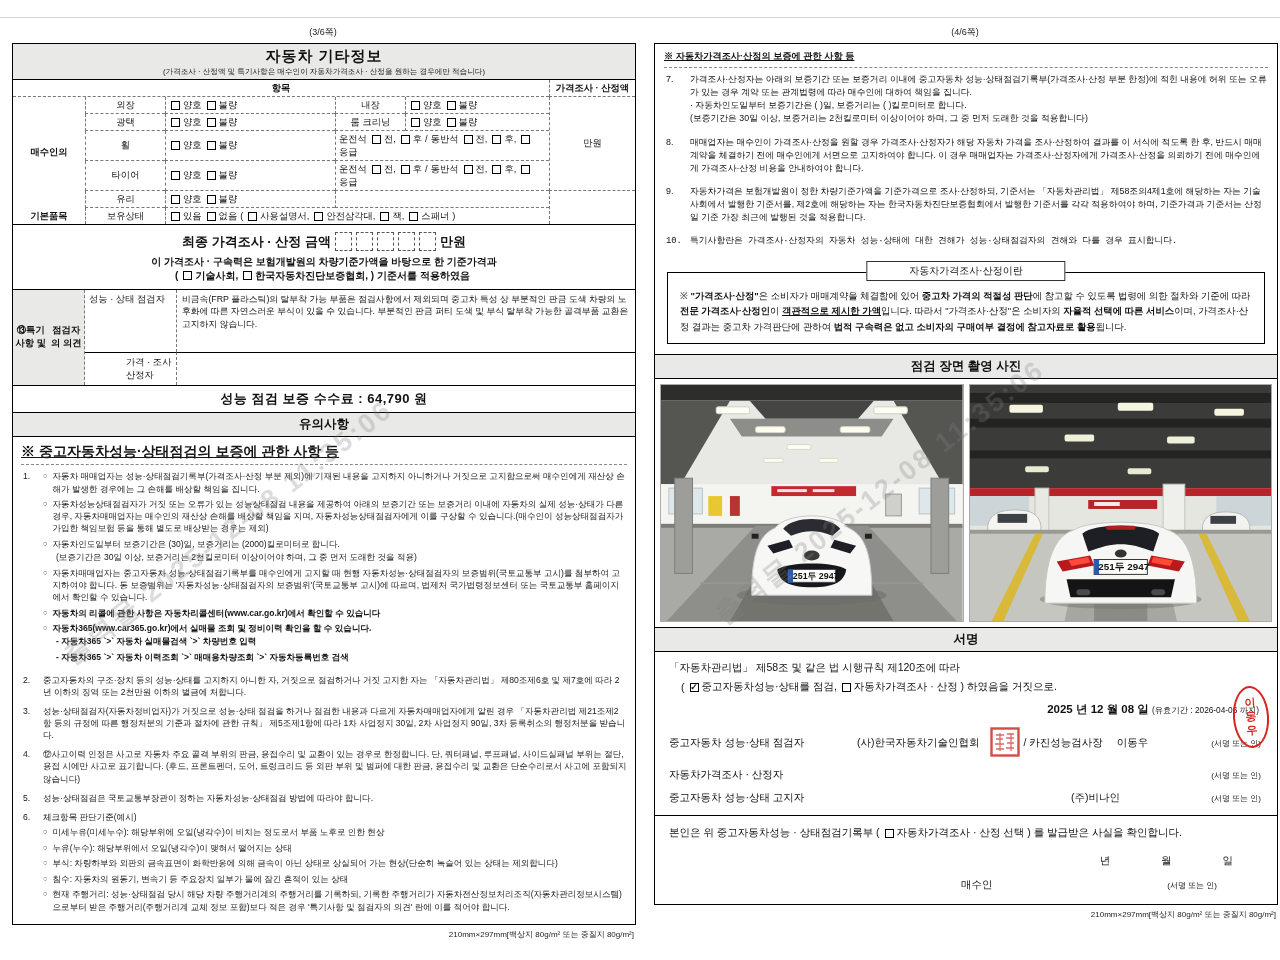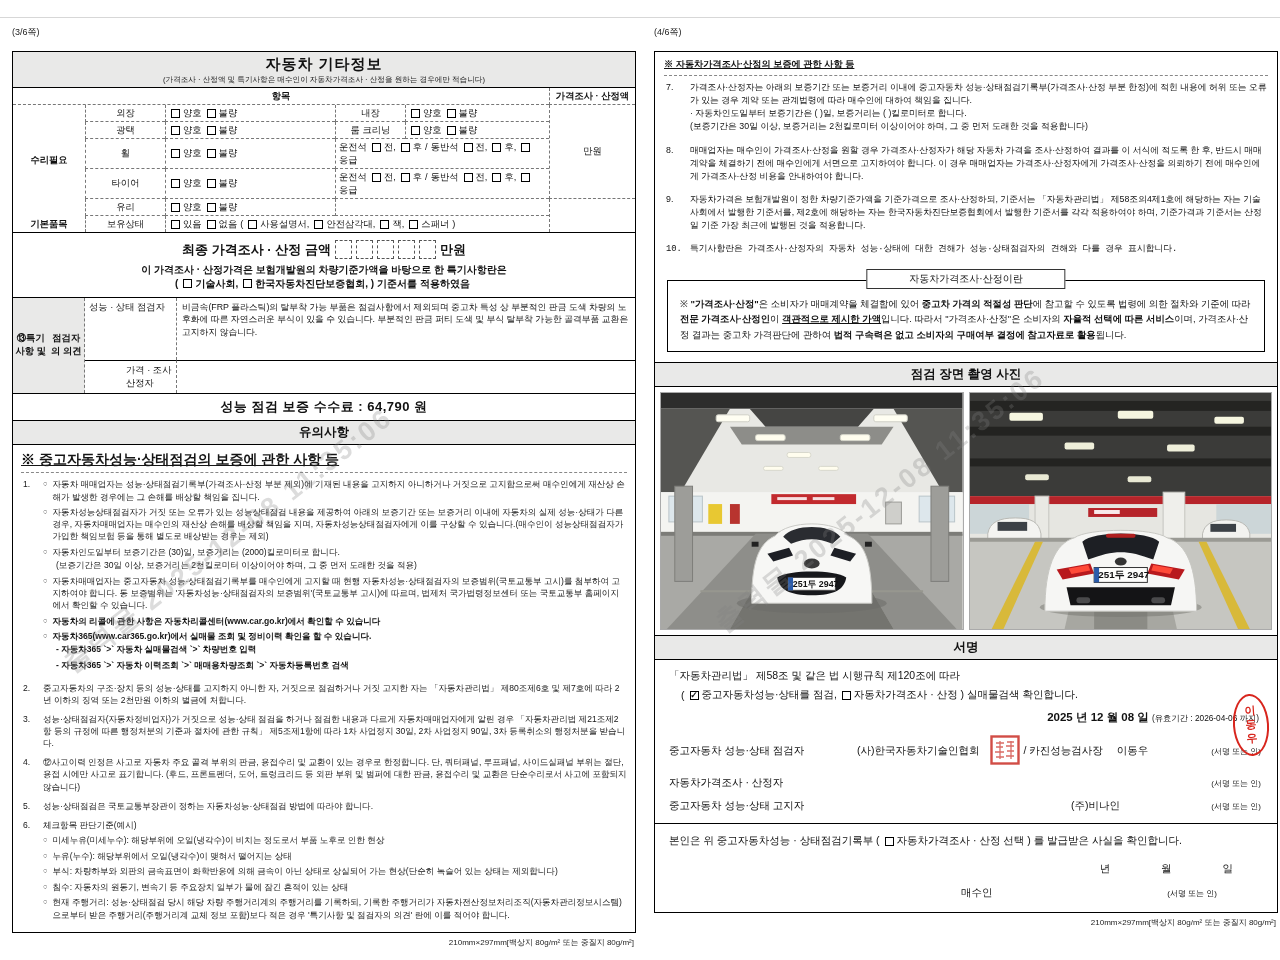--- a/index.html
+++ b/index.html
@@ -1,21 +1,21 @@
 <!DOCTYPE html>
 <html><head>
 <meta charset="utf-8">
 <style>
   * { margin:0; padding:0; box-sizing:border-box; }
   html,body { width:1280px; height:960px; background:#fff; font-family:"Liberation Sans", sans-serif; color:#111; overflow:hidden; }
   .topline { position:absolute; top:17px; left:0; width:1280px; border-top:1px solid #d7d7d7; }
   .page { position:absolute; top:26px; width:624px; }
   .page-l { left:12px; }
   .page-r { left:654px; }
-  .pmark { text-align:left; font-size:9px; color:#222; margin-bottom:12px; padding-right:2px; }
+  .pmark { text-align:center; font-size:9px; color:#222; margin-bottom:4px; padding-right:2px; }
   .pbox { border:1.6px solid #000; background:#fff; position:relative; }
   .wm { position:absolute; color:rgba(130,130,130,0.28); font-size:27px; letter-spacing:3px; transform:rotate(-38deg); white-space:nowrap; pointer-events:none; z-index:5; font-weight:bold; }
   .footnote { text-align:right; font-size:8px; color:#222; margin-top:4px; padding-right:2px; }
 
   
   .titlebar { background:#e9e9e8; border-bottom:1.6px solid #000; text-align:center; padding:3px 0 2px; }
   .title { font-size:15px; font-weight:bold; letter-spacing:1px; }
   .subtitle { font-size:7.6px; color:#222; margin-top:1px; }
   .tgrid { display:grid; grid-template-columns:72px 80px 170px 70px 1fr 86px; font-size:9.3px; border-bottom:1.6px solid #000; }
   .tc { border-bottom:1px dashed #777; padding:1.5px 3px; display:flex; align-items:center; min-height:15px; }
@@ -98,21 +98,21 @@
 
     <div class="titlebar">
       <div class="title">자동차 기타정보</div>
       <div class="subtitle">(가격조사 · 산정액 및 특기사항은 매수인이 자동차가격조사 · 산정을 원하는 경우에만 적습니다)</div>
     </div>
 
     <div class="tgrid">
       <div class="tc hdr" style="grid-column:1/6;">항목</div>
       <div class="tc hdr dl" style="grid-column:6;">가격조사 · 산정액</div>
 
-      <div class="tc ctr bold nob" style="grid-column:1; grid-row:2/7;">수리필요</div>
+      <div class="tc ctr bold nob" style="grid-column:1; grid-row:2/7;">매수인의</div>
 
       <div class="tc ctr dl" style="grid-column:2; grid-row:2;">외장</div>
       <div class="tc dl tokens" style="grid-column:3; grid-row:2;">
           <span class="cb"></span>
           <span class="tkt">양호</span>
           <span class="cb"></span>
           <span class="tkt">불량</span>
         </div>
       <div class="tc ctr dl" style="grid-column:4; grid-row:2;">내장</div>
       <div class="tc dl tokens" style="grid-column:5; grid-row:2;">
@@ -218,21 +218,21 @@
     <div class="amount">
       <div class="amt-line">
         <span>최종 가격조사 · 산정 금액</span>
         <span class="amt-box"></span>
           <span class="amt-box"></span>
           <span class="amt-box"></span>
           <span class="amt-box"></span>
           <span class="amt-box"></span>
         <span>만원</span>
       </div>
-      <div class="amt-note">이 가격조사 · 산정가격은 보험개발원의 차량기준가액을 바탕으로 한 특기사항란은</div>
+      <div class="amt-note">이 가격조사 · 구속력은 보험개발원의 차량기준가액을 바탕으로 한 기준가격과</div>
       <div class="amt-note2 tokens">
           <span class="tkt">(</span>
           <span class="cb"></span>
           <span class="tkt">기술사회,</span>
           <span class="cb"></span>
           <span class="tkt">한국자동차진단보증협회, )</span>
           <span class="tkt">기준서를 적용하였음</span>
         </div>
     </div>
 
@@ -454,21 +454,21 @@
     <div class="secbar">서명</div>
 
     <div class="signbody">
       <div class="sb-line">「자동차관리법」  제58조 및 같은 법 시행규칙 제120조에 따라</div>
       <div class="sb-confirm tokens">
           <span class="tkt">(</span>
           <span class="cb ck">✓</span>
           <span class="tkt">중고자동차성능·상태를 점검,</span>
           <span class="cb"></span>
           <span class="tkt">자동차가격조사 · 산정 )</span>
-          <span class="tkt">실매물검색 확인합니다.</span>
+          <span class="tkt">하였음을 거짓으로.</span>
         </div>
       <div class="sb-date">
         <span>2025 년   12 월   08 일</span>
         <span class="sb-valid">(유효기간 : 2026-04-06 까지)</span>
       </div>
 
       <div class="srow">
         <span class="slabel">중고자동차 성능·상태 점검자</span>
         <span class="sval">(사)한국자동차기술인협회</span>
         <span class="seal">

